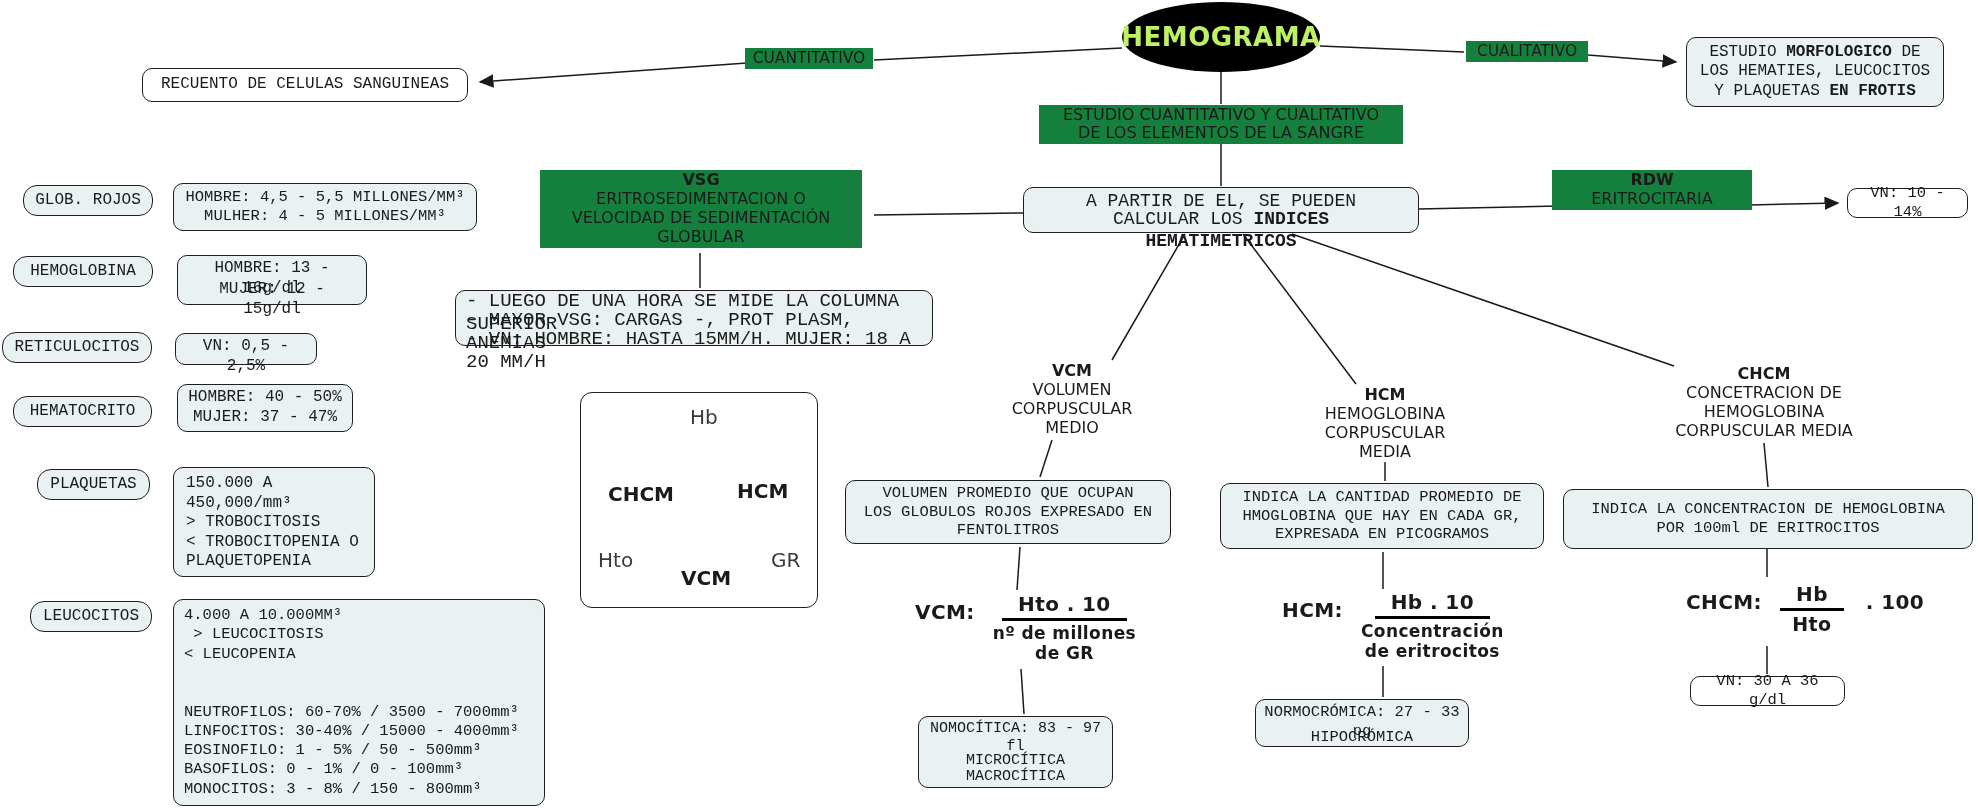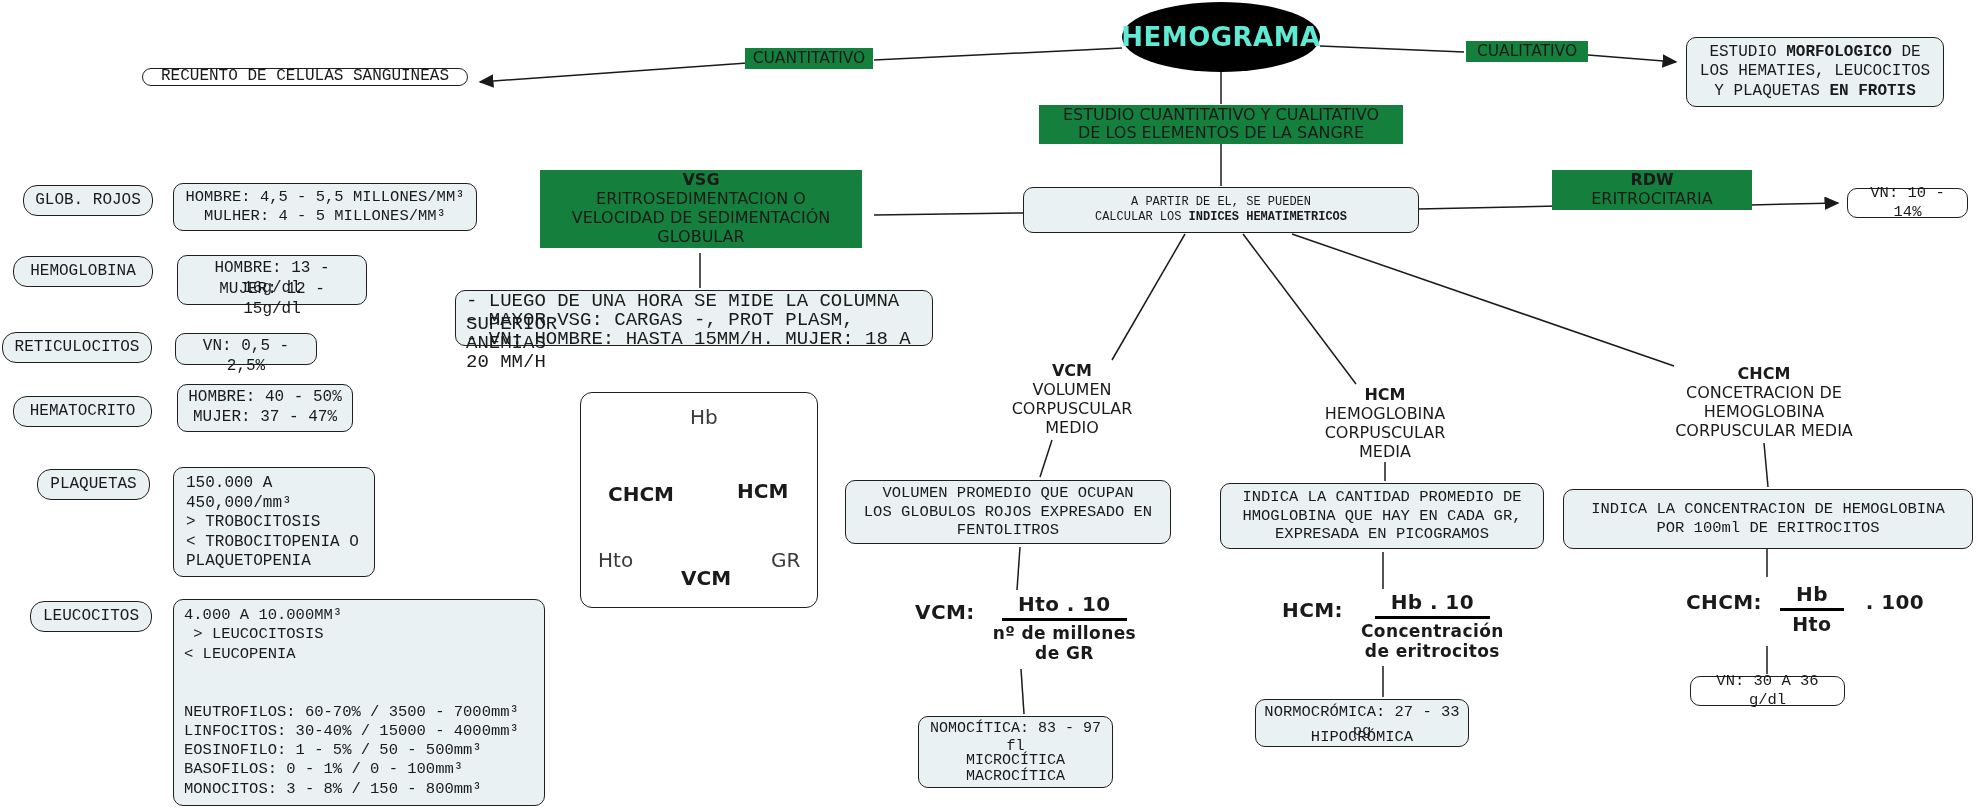--- a/index.html
+++ b/index.html
@@ -19,21 +19,21 @@
   .box.la{align-items:flex-start;text-align:left;justify-content:center;}
   .plain{
     position:absolute;box-sizing:border-box;z-index:2;background:#15803d;
     text-align:center;font-size:16px;line-height:1.2;padding:1px 4px;
   }
   .b{font-weight:bold;}
   .ln{min-height:1em;}
   .ellipse{
     position:absolute;z-index:3;background:#000;border-radius:50%;
     display:flex;align-items:center;justify-content:center;
-    color:#5eead4;font-weight:bold;font-size:26px;letter-spacing:.5px;
+    color:#bef264;font-weight:bold;font-size:26px;letter-spacing:.5px;
   }
   .formula{
     position:absolute;z-index:2;display:flex;align-items:flex-start;
     font-weight:bold;font-size:20px;letter-spacing:.4px;line-height:1.05;
   }
   .formula .flabel{padding-top:10px;margin-right:6px;}
   .frac{display:inline-flex;flex-direction:column;align-items:center;text-align:center;margin-left:12px;}
   .frac .num{border-bottom:3px solid #000;padding:2px 16px 3px;}
   .frac .den{font-size:17px;padding-top:3px;line-height:1.15;}
   .fsuffix{padding-top:10px;margin-left:22px;}
@@ -76,36 +76,36 @@
       <line x1="1767" y1="646" x2="1767" y2="674"></line>
     </g>
     <path d="M702,437 L638,563 L763,563 Z" stroke="#111" stroke-width="2.4" fill="none"></path>
   </svg>
 
   <div class="ellipse" style="left:1122px;top:2px;width:198px;height:70px">HEMOGRAMA</div>
 
   <div class="plain" style="left:745px;top:48px;width:128px;font-size:15.5px">CUANTITATIVO</div>
   <div class="plain" style="left:1466px;top:41px;width:122px;font-size:15.5px">CUALITATIVO</div>
 
-  <div class="box white" style="left:142px;top:68px;width:326px;height:18px">
+  <div class="box white" style="left:142px;top:68px;width:326px;height:34px">
     <span>RECUENTO DE CELULAS SANGUINEAS</span>
   </div>
 
   <div class="box" style="left:1686px;top:37px;width:258px;height:70px;font-size:16px">
     <div class="ln"><span>ESTUDIO </span><span class="b">MORFOLOGICO</span><span> DE</span></div>
     <div class="ln">LOS HEMATIES, LEUCOCITOS</div>
     <div class="ln"><span>Y PLAQUETAS </span><span class="b">EN FROTIS</span></div>
   </div>
 
   <div class="plain" style="left:1039px;top:105px;width:364px;line-height:1.15">
     <div class="ln">ESTUDIO CUANTITATIVO Y CUALITATIVO</div>
     <div class="ln">DE LOS ELEMENTOS DE LA SANGRE</div>
   </div>
 
-  <div class="box" style="left:1023px;top:187px;width:396px;height:46px;font-size:12px">
+  <div class="box" style="left:1023px;top:187px;width:396px;height:46px;font-size:18px">
     <div class="ln">A PARTIR DE EL, SE PUEDEN</div>
     <div class="ln"><span>CALCULAR LOS </span><span class="b">INDICES HEMATIMETRICOS</span></div>
   </div>
 
   <div class="plain" style="left:540px;top:170px;width:322px;line-height:1.18">
     <div class="ln b">VSG</div>
     <div>
         <div class="ln">ERITROSEDIMENTACION O</div>
         <div class="ln">VELOCIDAD DE SEDIMENTACIÓN</div>
         <div class="ln">GLOBULAR</div>

